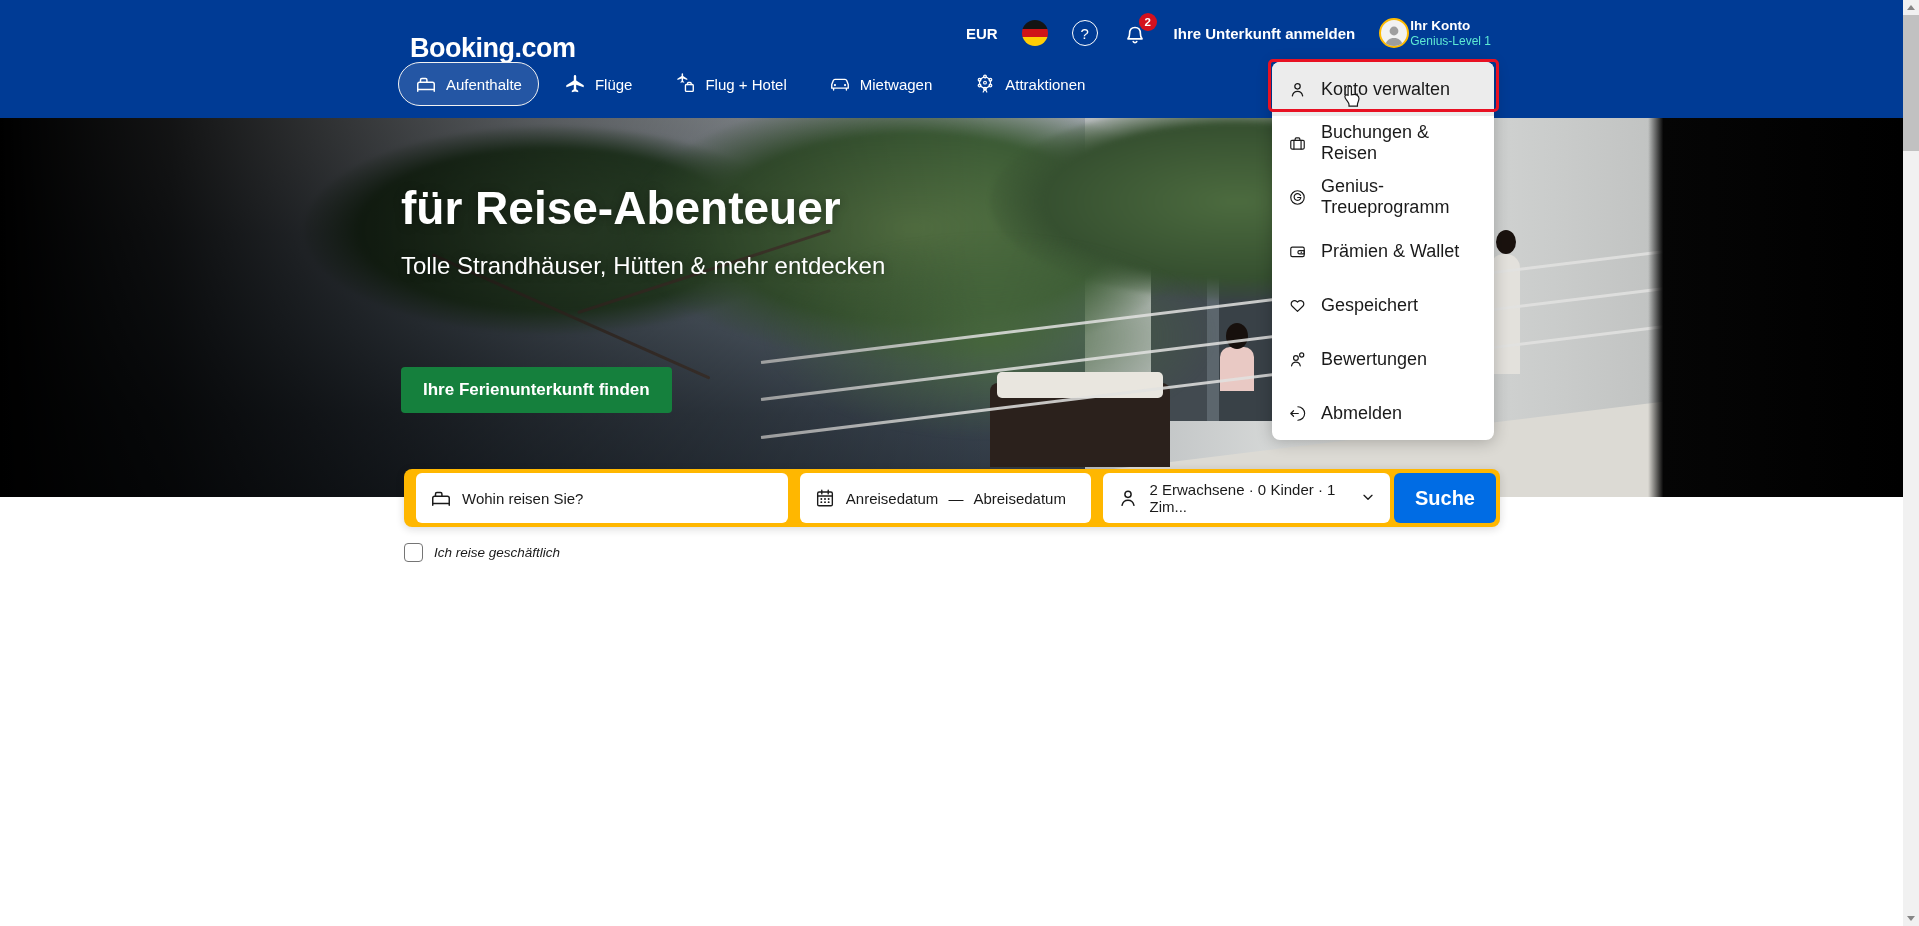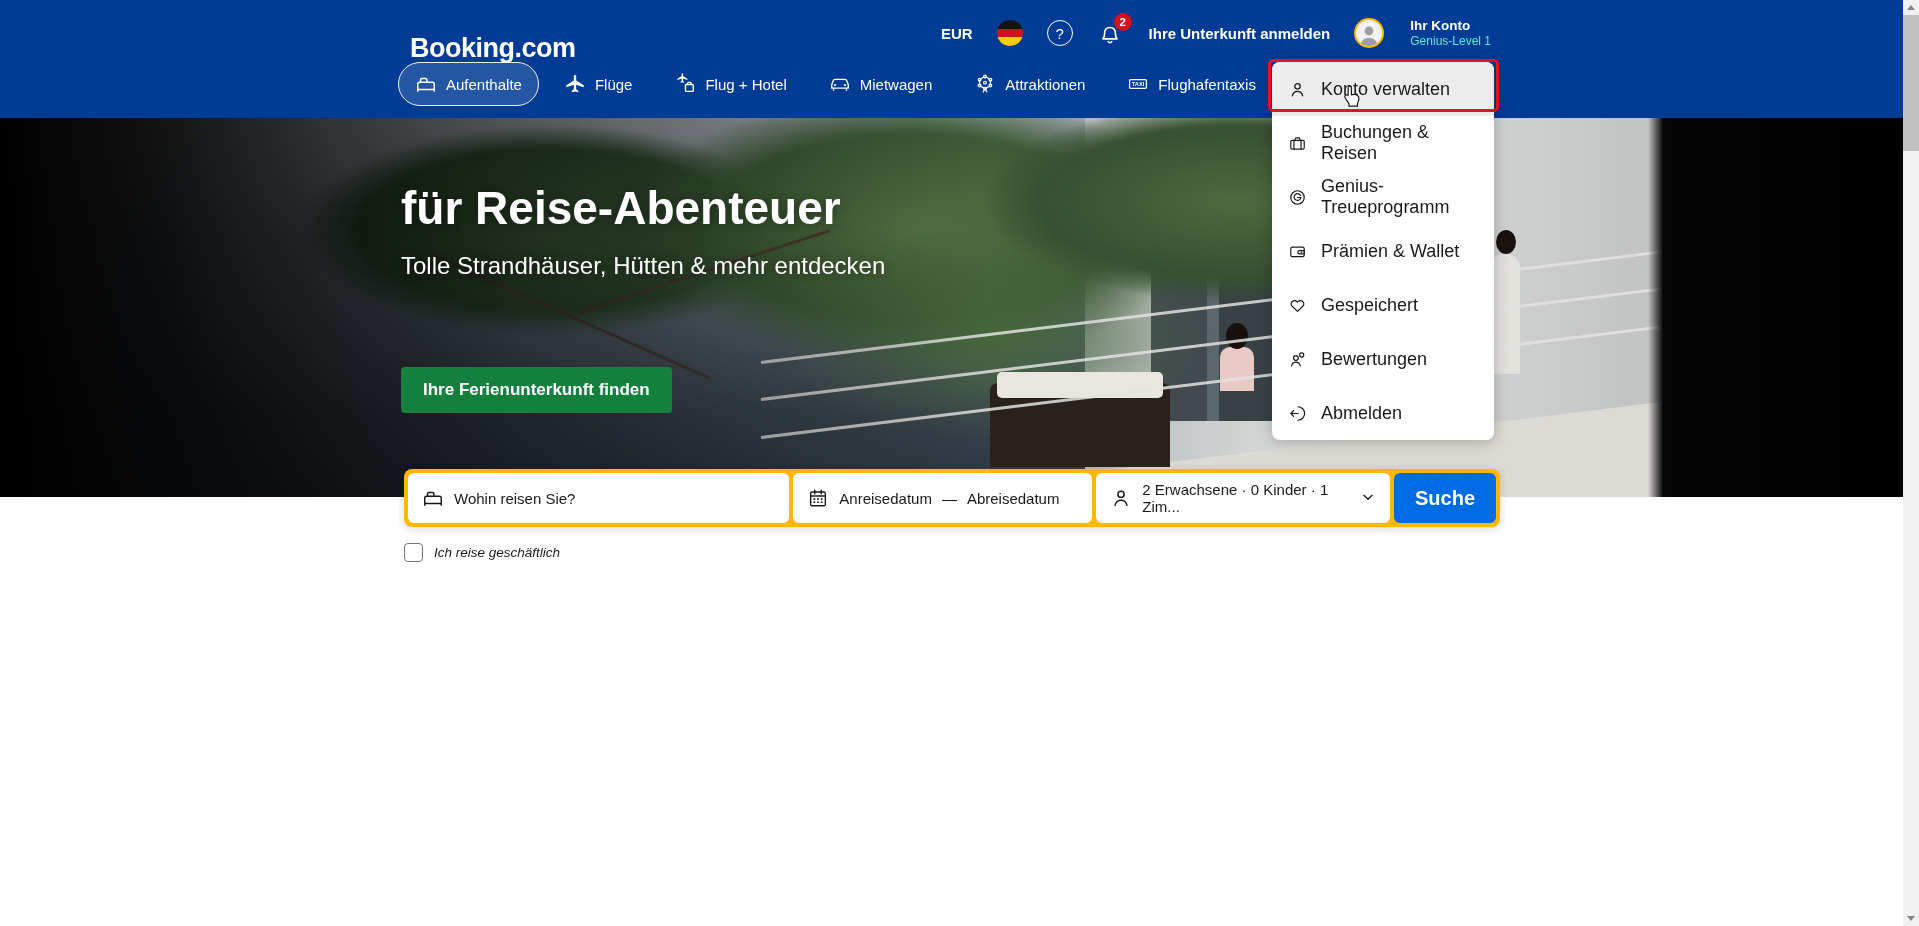--- a/index.html
+++ b/index.html
@@ -14,21 +14,21 @@
   .cur { font-size:15px; font-weight:700; cursor:pointer; }
   .flag { width:26px; height:26px; border-radius:50%;
     background:linear-gradient(180deg,#141414 0 33%,#d01317 33% 66%,#ffcd05 66% 100%); cursor:pointer; }
   .help { width:26px; height:26px; border-radius:50%; border:1.6px solid #fff; display:flex; align-items:center; justify-content:center;
     font-size:15px; font-weight:400; cursor:pointer; }
   .bellwrap { position:relative; width:28px; height:28px; cursor:pointer; }
   .bellwrap svg { width:26px; height:26px; display:block; margin-top:2px; }
   .badge { position:absolute; top:-6px; right:-7px; min-width:18px; height:18px; padding:0 4px; border-radius:9px;
     background:#d4111e; color:#fff; font-size:11.5px; font-weight:700; display:flex; align-items:center; justify-content:center; }
   .listprop { font-size:15px; font-weight:700; cursor:pointer; white-space:nowrap; }
-  .account { display:flex; align-items:center; gap:26px; cursor:pointer;justify-content:flex-end; }
+  .account { display:flex; align-items:center; gap:1px; cursor:pointer;justify-content:flex-end; }
   .avatar { width:30px; height:30px; border-radius:50%; border:2px solid #febb02; background:#f2f2f2; overflow:hidden; display:flex; align-items:flex-end; justify-content:center; }
   .avatar svg { width:24px; height:24px; }
   .acct-name { font-size:13.5px; font-weight:700; line-height:16px; }
   .acct-level { font-size:12px; color:#5eead4; line-height:15px; }
 
   
   .nav { position:absolute; left:398px; top:62px; display:flex; align-items:center; gap:8px; }
   .nav-item { display:flex; align-items:center; gap:9px; color:#fff; font-size:15px; padding:10px 16px; border-radius:99px;
     border:1px solid transparent; cursor:pointer; white-space:nowrap; }
   .nav-item.active { border-color:#f2f2f2; background:rgba(255,255,255,0.14); }
@@ -69,21 +69,21 @@
   
   .hero-copy { position:absolute; left:401px; top:178px; z-index:4; color:#fff; }
   .hero-title { font-size:46px; font-weight:700; line-height:61px; text-shadow:0 1px 10px rgba(0,0,0,.35); }
   .hero-sub { margin-top:13px; font-size:24px; font-weight:400; text-shadow:0 1px 8px rgba(0,0,0,.4); }
   .hero-cta { position:absolute; left:401px; top:367px; z-index:4; background:#15803d; color:#fff; border:none; border-radius:4px;
     font-family:inherit; font-size:17px; font-weight:700; padding:13px 22px; cursor:pointer; }
 
   
   .searchbar { position:absolute; left:404px; top:469px; width:1096px; height:58px; background:#ffb700; border-radius:8px;
     padding:4px; display:flex; gap:4px; z-index:5; box-shadow:0 2px 8px rgba(26,26,26,.16); }
-  .seg { background:#fff; border-radius:6px; display:flex; align-items:center; gap:10px; padding:0 14px; font-size:15px; color:#1a1a1a; cursor:pointer; }
+  .seg { background:#fff; border-radius:6px; display:flex; align-items:center; gap:10px; padding:0 14px; font-size:15px; color:#1a1a1a; cursor:pointer;margin-left:8px; }
   .seg svg { width:22px; height:22px; flex:0 0 auto; color:#1a1a1a; }
   .seg-dest { flex:1.33; }
   .seg-dates { flex:1.02; }
   .seg-occ { flex:1.0; }
   .seg-occ .chev { margin-left:auto; }
   .seg-occ .chev svg { width:16px; height:16px; }
   .search-btn { width:102px; background:#006ce4; color:#fff; border:none; border-radius:6px; font-family:inherit;
     font-size:20px; font-weight:700; cursor:pointer; }
   .datesep { color:#1a1a1a; }
 
@@ -205,27 +205,20 @@
           <circle cx="12" cy="3.8" r="1.5"></circle>
             <circle cx="17.9" cy="7.4" r="1.5"></circle>
             <circle cx="17.9" cy="13.6" r="1.5"></circle>
           <circle cx="12" cy="17.2" r="1.5"></circle>
             <circle cx="6.1" cy="13.6" r="1.5"></circle>
             <circle cx="6.1" cy="7.4" r="1.5"></circle>
           <path d="m10 20.8 2-3.6 2 3.6"></path>
         </svg>
         <span>Attraktionen</span>
       </div>
-      <div class="nav-item">
-        <svg viewBox="0 0 24 24" fill="none" stroke="currentColor" stroke-width="1.4">
-          <rect x="2.8" y="7.2" width="18.4" height="9.6" rx="1.2"></rect>
-          <text x="12" y="14.6" text-anchor="middle" font-size="6.2" font-weight="bold" fill="currentColor" stroke="none" font-family="inherit">TAXI</text>
-        </svg>
-        <span>Flughafentaxis</span>
-      </div>
     </div>
   </div>
 
   <div class="hero-copy">
     <div class="hero-title">
       <div>für Reise-Abenteuer</div>
     </div>
     <div class="hero-sub">Tolle Strandhäuser, Hütten &amp; mehr entdecken</div>
   </div>
   <button class="hero-cta">Ihre Ferienunterkunft finden</button>

